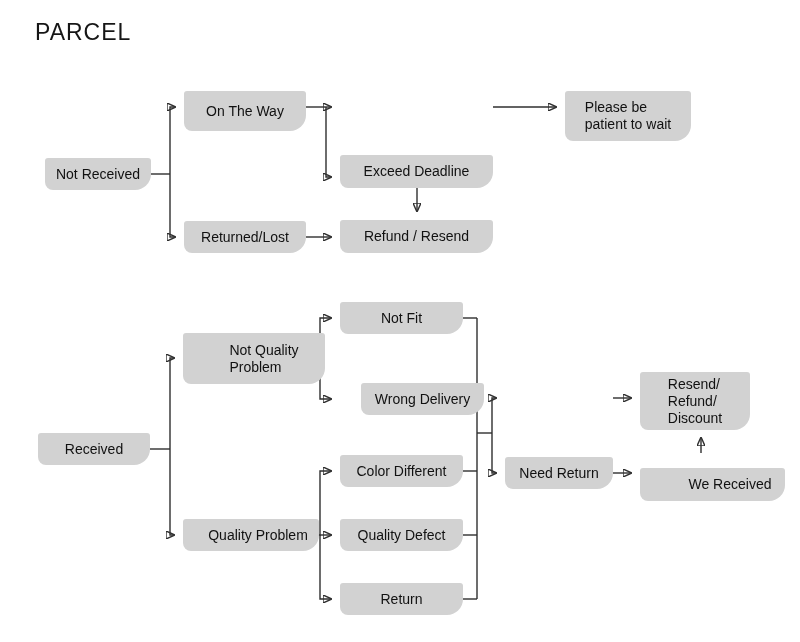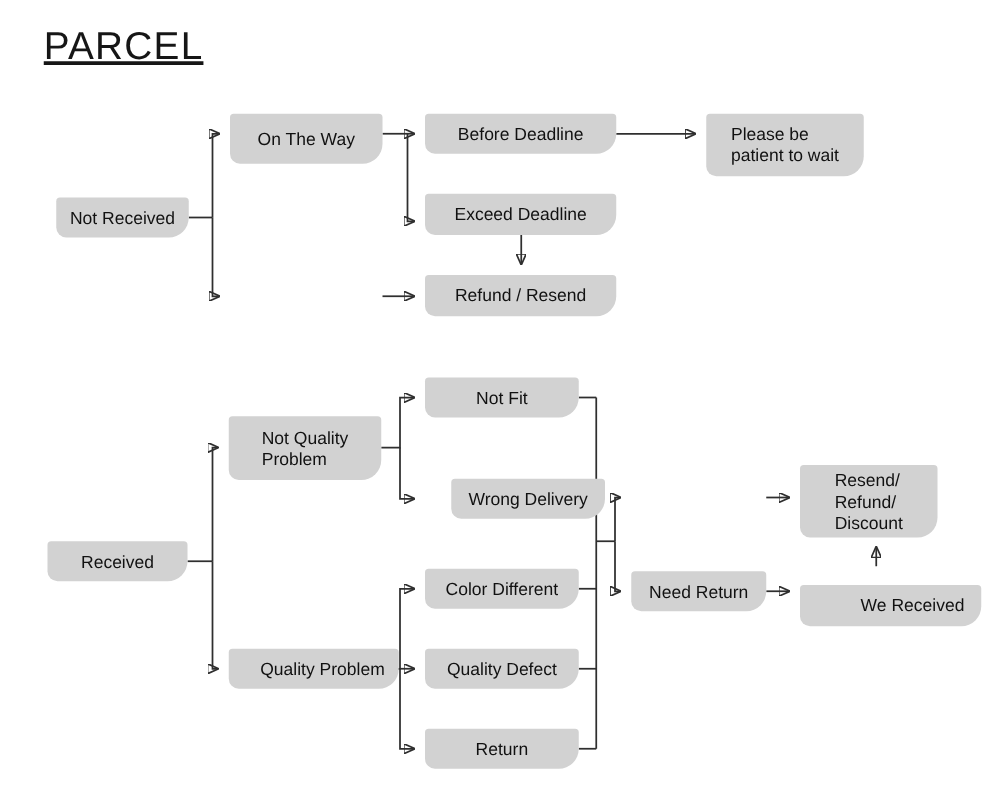--- a/index.html
+++ b/index.html
@@ -12,26 +12,25 @@
     width: 800px;
     height: 642px;
     background: #ffffff;
     font-family: "Liberation Sans", "DejaVu Sans", sans-serif;
     overflow: hidden;
   }
   .page-title {
     position: absolute;
     left: 35px;
     top: 19px;
-    font-size: 31px;
+    font-size: 23px;
     font-weight: 400;
     letter-spacing: 1px;
     color: #161616;
     margin: 0;
-    text-decoration: underline;
   }
   svg.connectors {
     position: absolute;
     left: 0;
     top: 0;
     width: 800px;
     height: 642px;
   }
   svg.connectors path {
     fill: none;
@@ -101,38 +100,38 @@
     <path d="M613 473 H631" marker-end="url(#arr)"></path>
     <path d="M701 453 V438" marker-end="url(#arr)"></path>
   </svg>
 
   <div class="node" style="left:45px; top:158px; width:106px; height:32px;">
     <span class="node-label">Not Received</span>
   </div>
   <div class="node" style="left:184px; top:91px; width:122px; height:40px;">
     <span class="node-label">On The Way</span>
   </div>
-  <div class="node" style="left:340px; top:91px; width:153px; height:32px;">
-    <span class="node-label">Before Deadline</span>
+  <div class="node" style="left:184px; top:221px; width:122px; height:32px;">
+    <span class="node-label">Returned/Lost</span>
   </div>
   <div class="node" style="left:340px; top:155px; width:153px; height:33px;">
     <span class="node-label">Exceed Deadline</span>
   </div>
   <div class="node" style="left:340px; top:220px; width:153px; height:33px;">
     <span class="node-label">Refund / Resend</span>
   </div>
   <div class="node" style="left:565px; top:91px; width:126px; height:50px;">
     <span class="node-label">Please be
 patient to wait</span>
   </div>
 
   <div class="node" style="left:38px; top:433px; width:112px; height:32px;">
     <span class="node-label">Received</span>
   </div>
-  <div class="node" style="left:183px; top:333px; width:122px; height:51px;">
+  <div class="node" style="left:183px; top:333px; width:122px; height:51px;padding-left:20px;">
     <span class="node-label">Not Quality
 Problem</span>
   </div>
   <div class="node" style="left:183px; top:519px; width:122px; height:32px;padding-left:14px;">
     <span class="node-label">Quality Problem</span>
   </div>
   <div class="node" style="left:340px; top:302px; width:123px; height:32px;">
     <span class="node-label">Not Fit</span>
   </div>
   <div class="node" style="left:340px; top:383px; width:123px; height:32px;margin-left:21px;">

